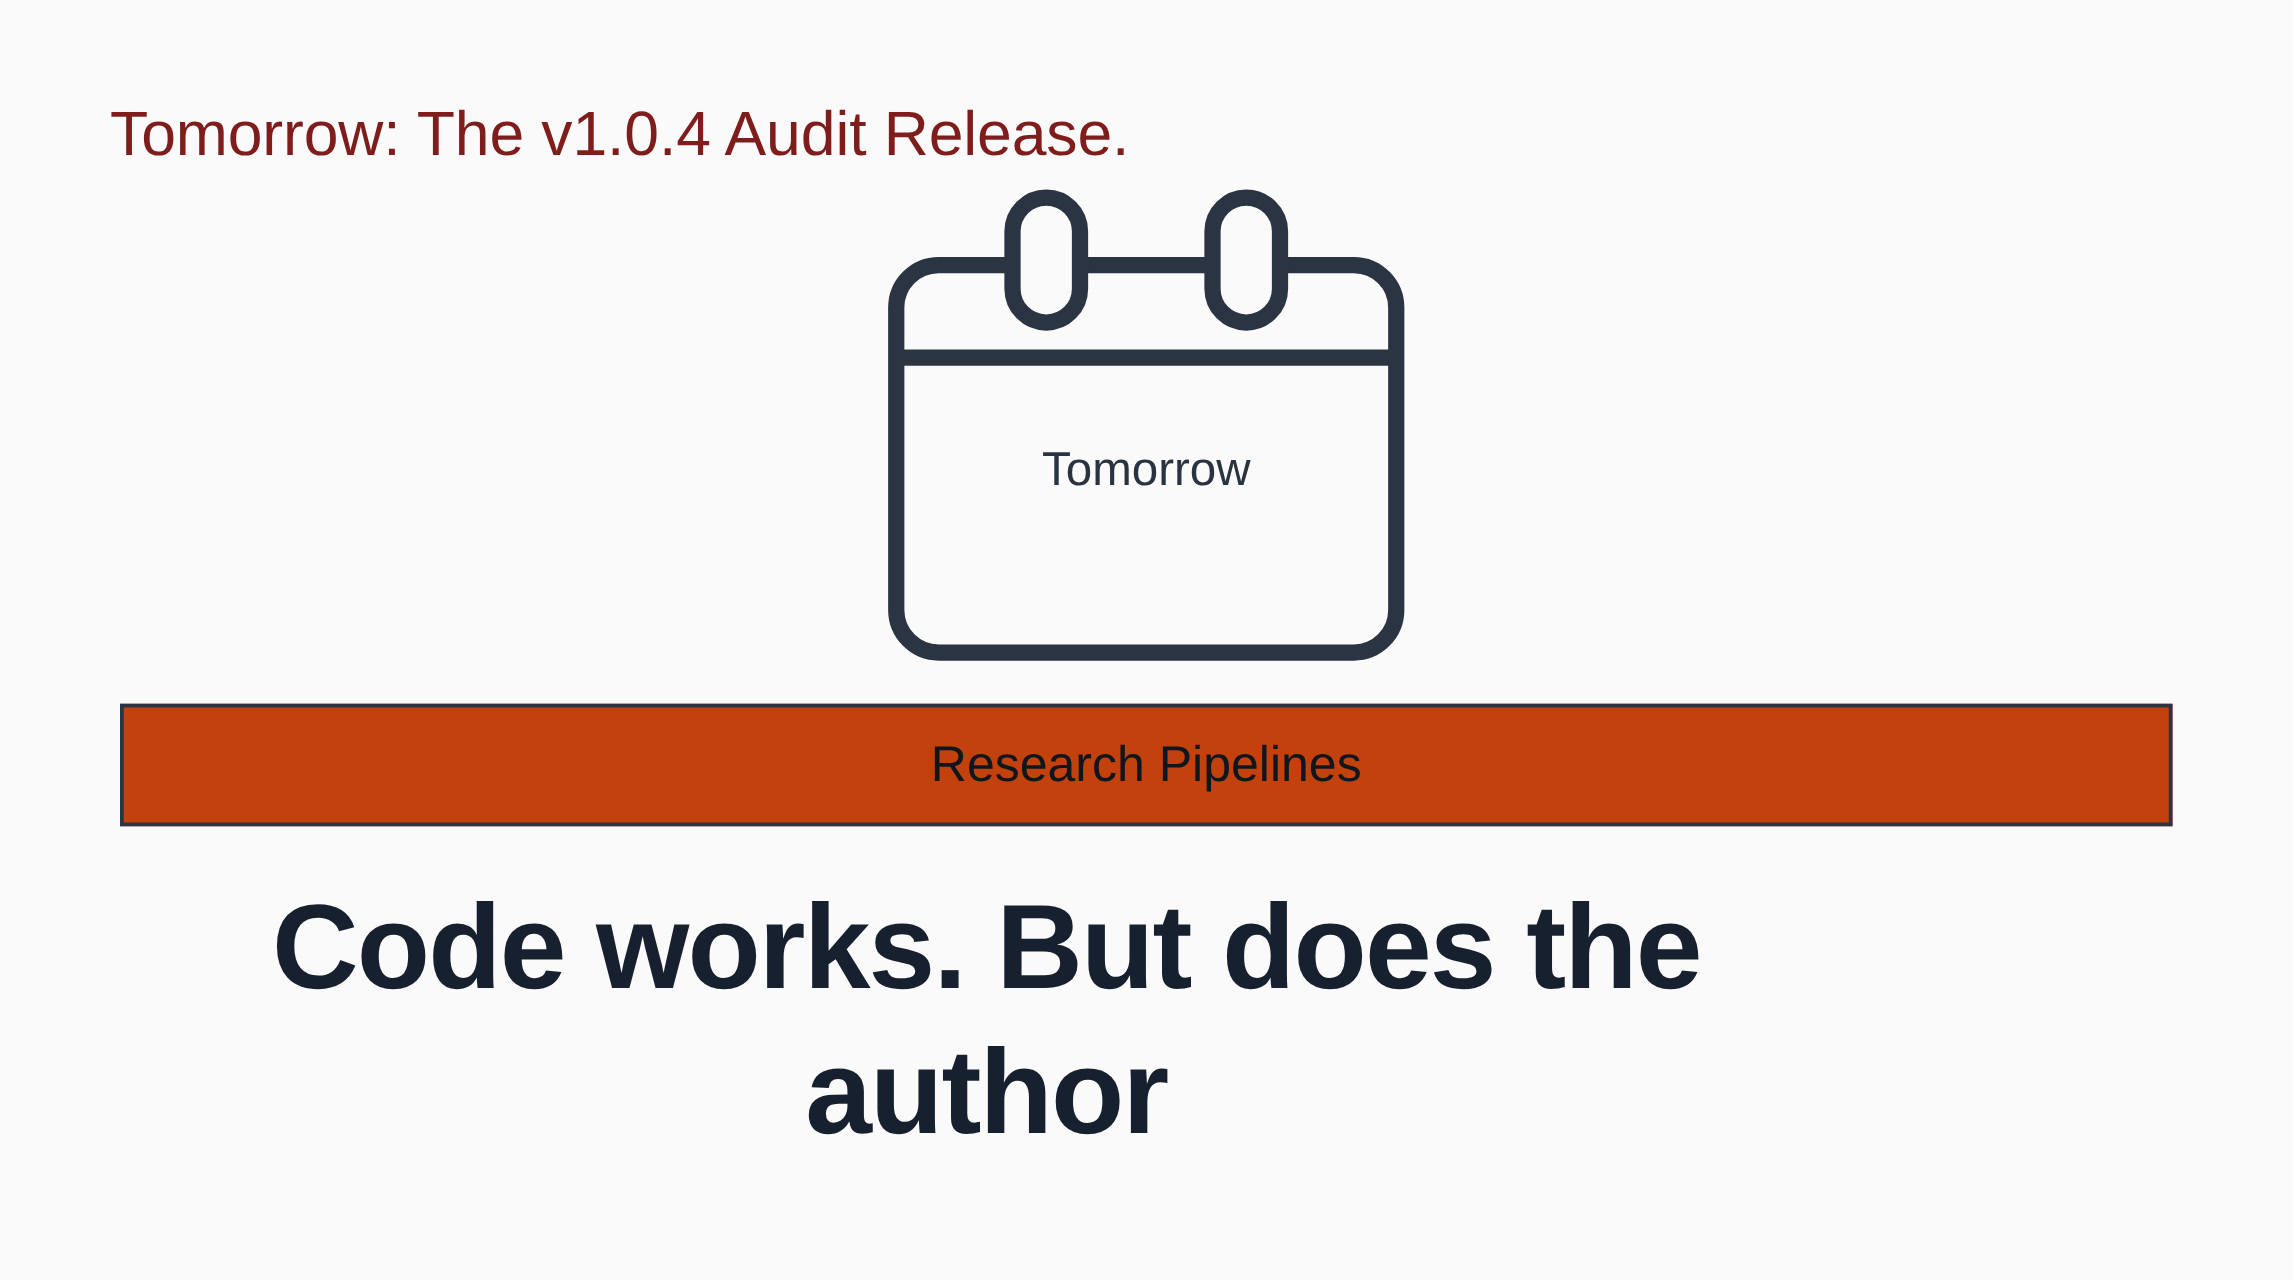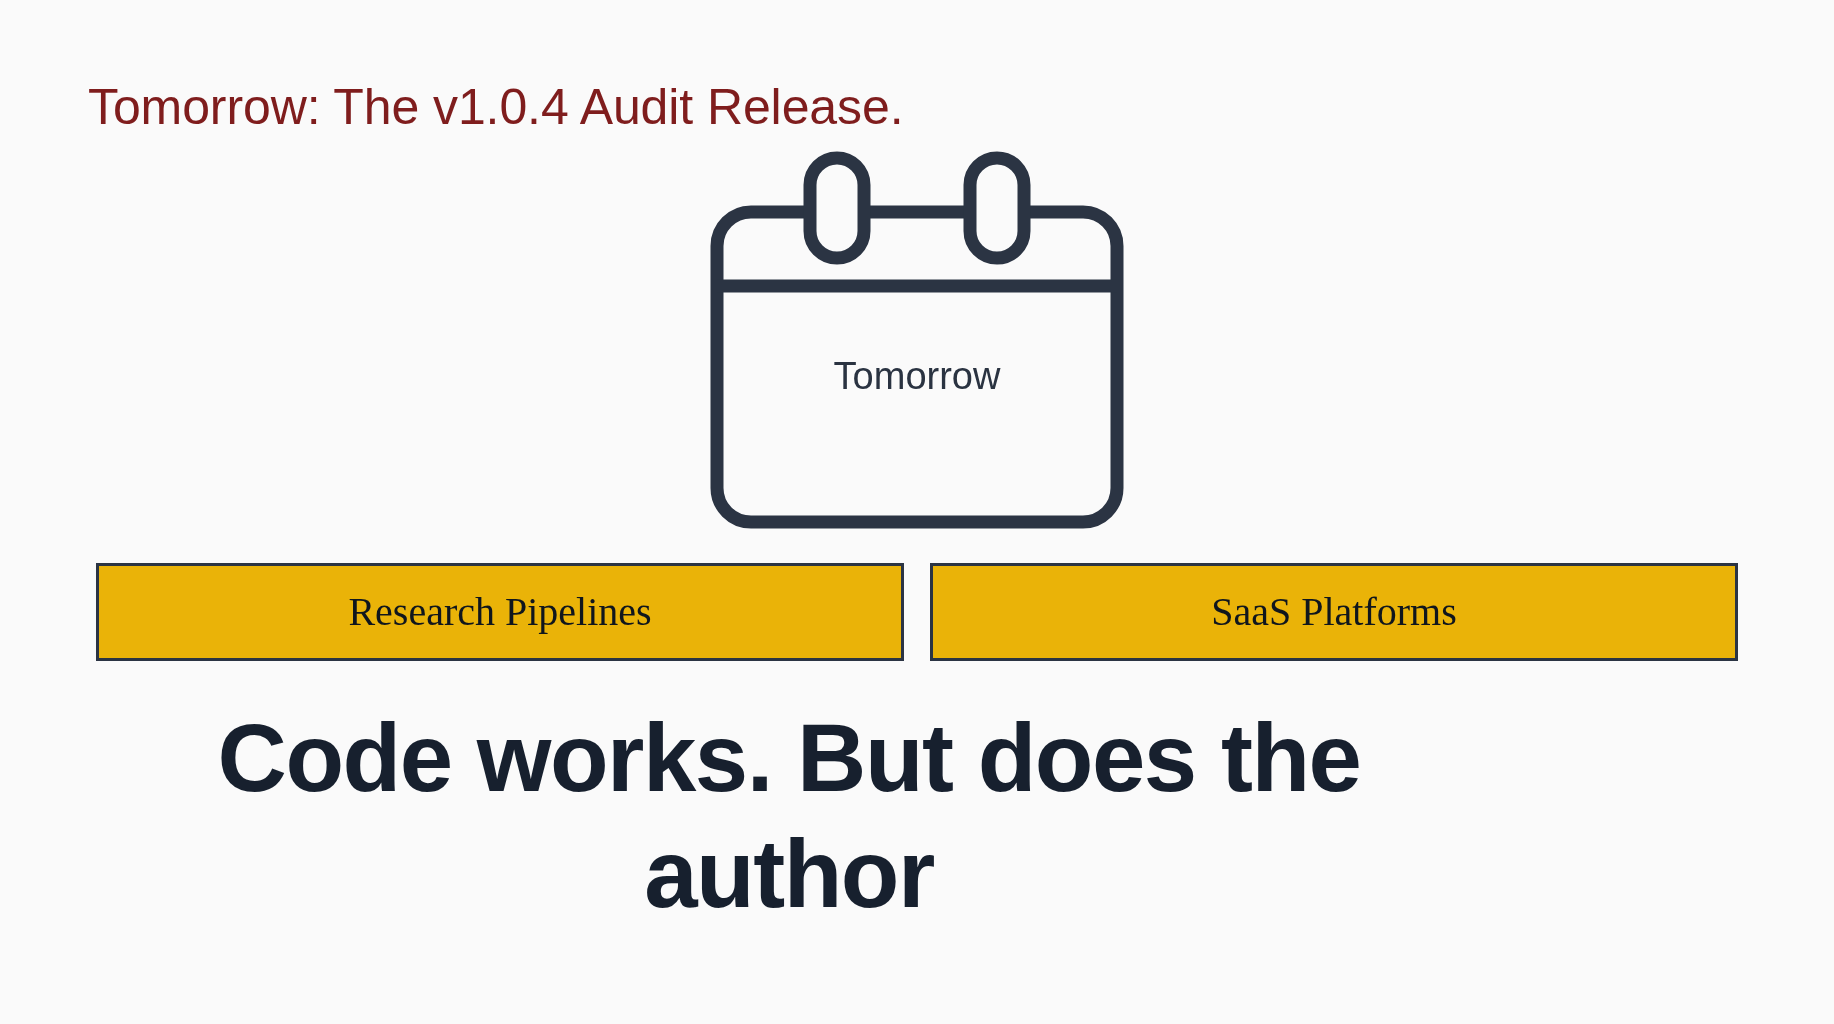--- a/index.html
+++ b/index.html
@@ -71,26 +71,25 @@
     width: 1642px;
     height: 98px;
     display: flex;
     justify-content: space-between;
     align-items: stretch;
     gap: 26px;
   }
   .box {
     flex: 1 1 0;
     border: 3px solid #2b3443;
-    background: #eab308;
+    background: #c2410c;
     display: flex;
     align-items: center;
     justify-content: center;
     box-sizing: border-box;
-    font-family: Liberation Serif, serif;
   }
   .box-label {
     font-size: 40px;
     line-height: 46px;
     font-weight: 400;
     color: #10161d;
     white-space: nowrap;
   }
 
   
@@ -131,22 +130,19 @@
       <rect x="283" y="8" width="54" height="100" rx="27" ry="27" fill="#fafafa" stroke="#2b3443" stroke-width="13"></rect>
     </svg>
   </div>
 
   <div class="calendar-label">Tomorrow</div>
 
   <div class="boxes-row">
     <div class="box">
       <span class="box-label">Research Pipelines</span>
     </div>
-    <div class="box">
-      <span class="box-label">SaaS Platforms</span>
-    </div>
   </div>
 
   <div class="headline">
     <span class="headline-line">Code works. But does the author</span>
   </div>
 
 </div>
 
 </body></html>

